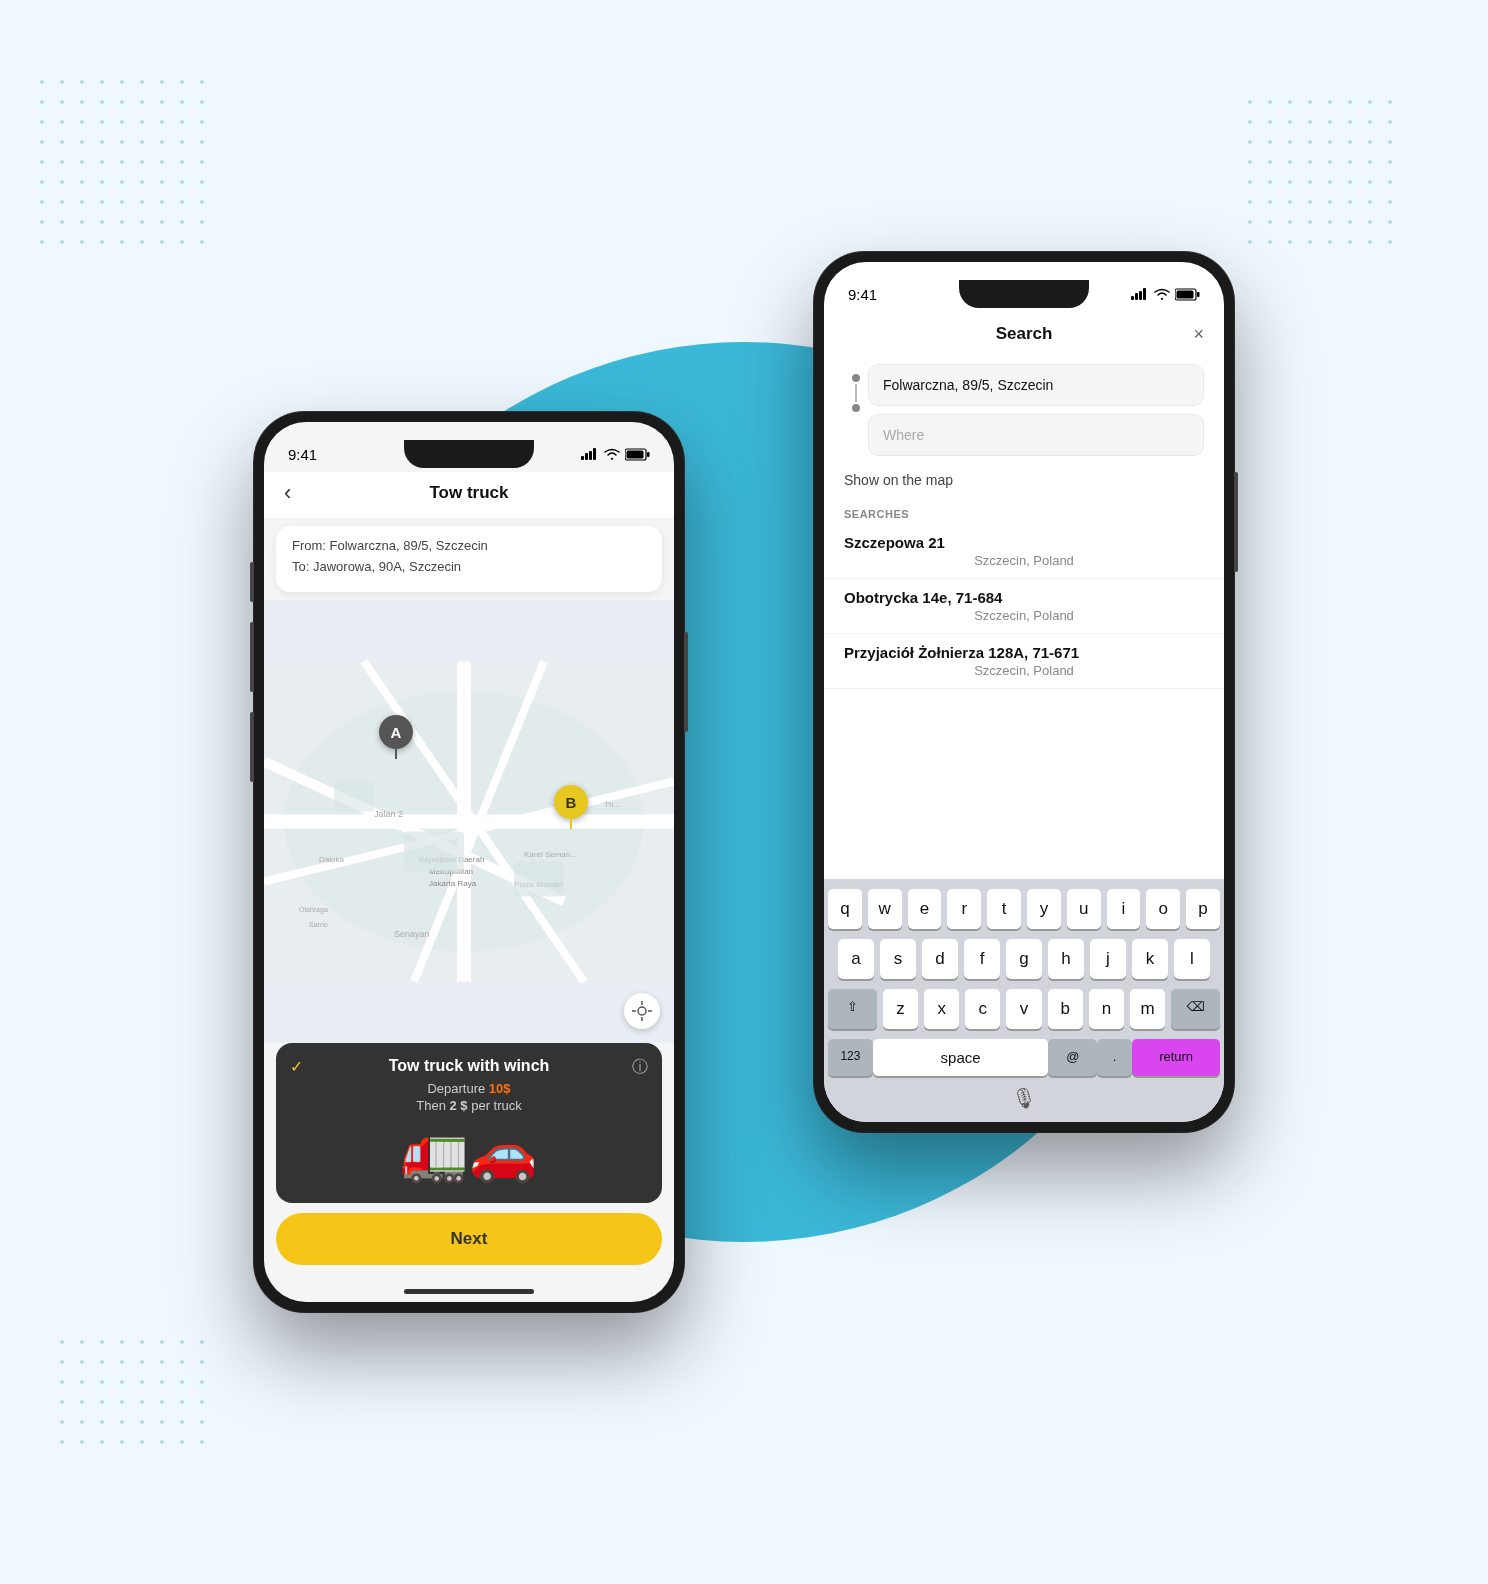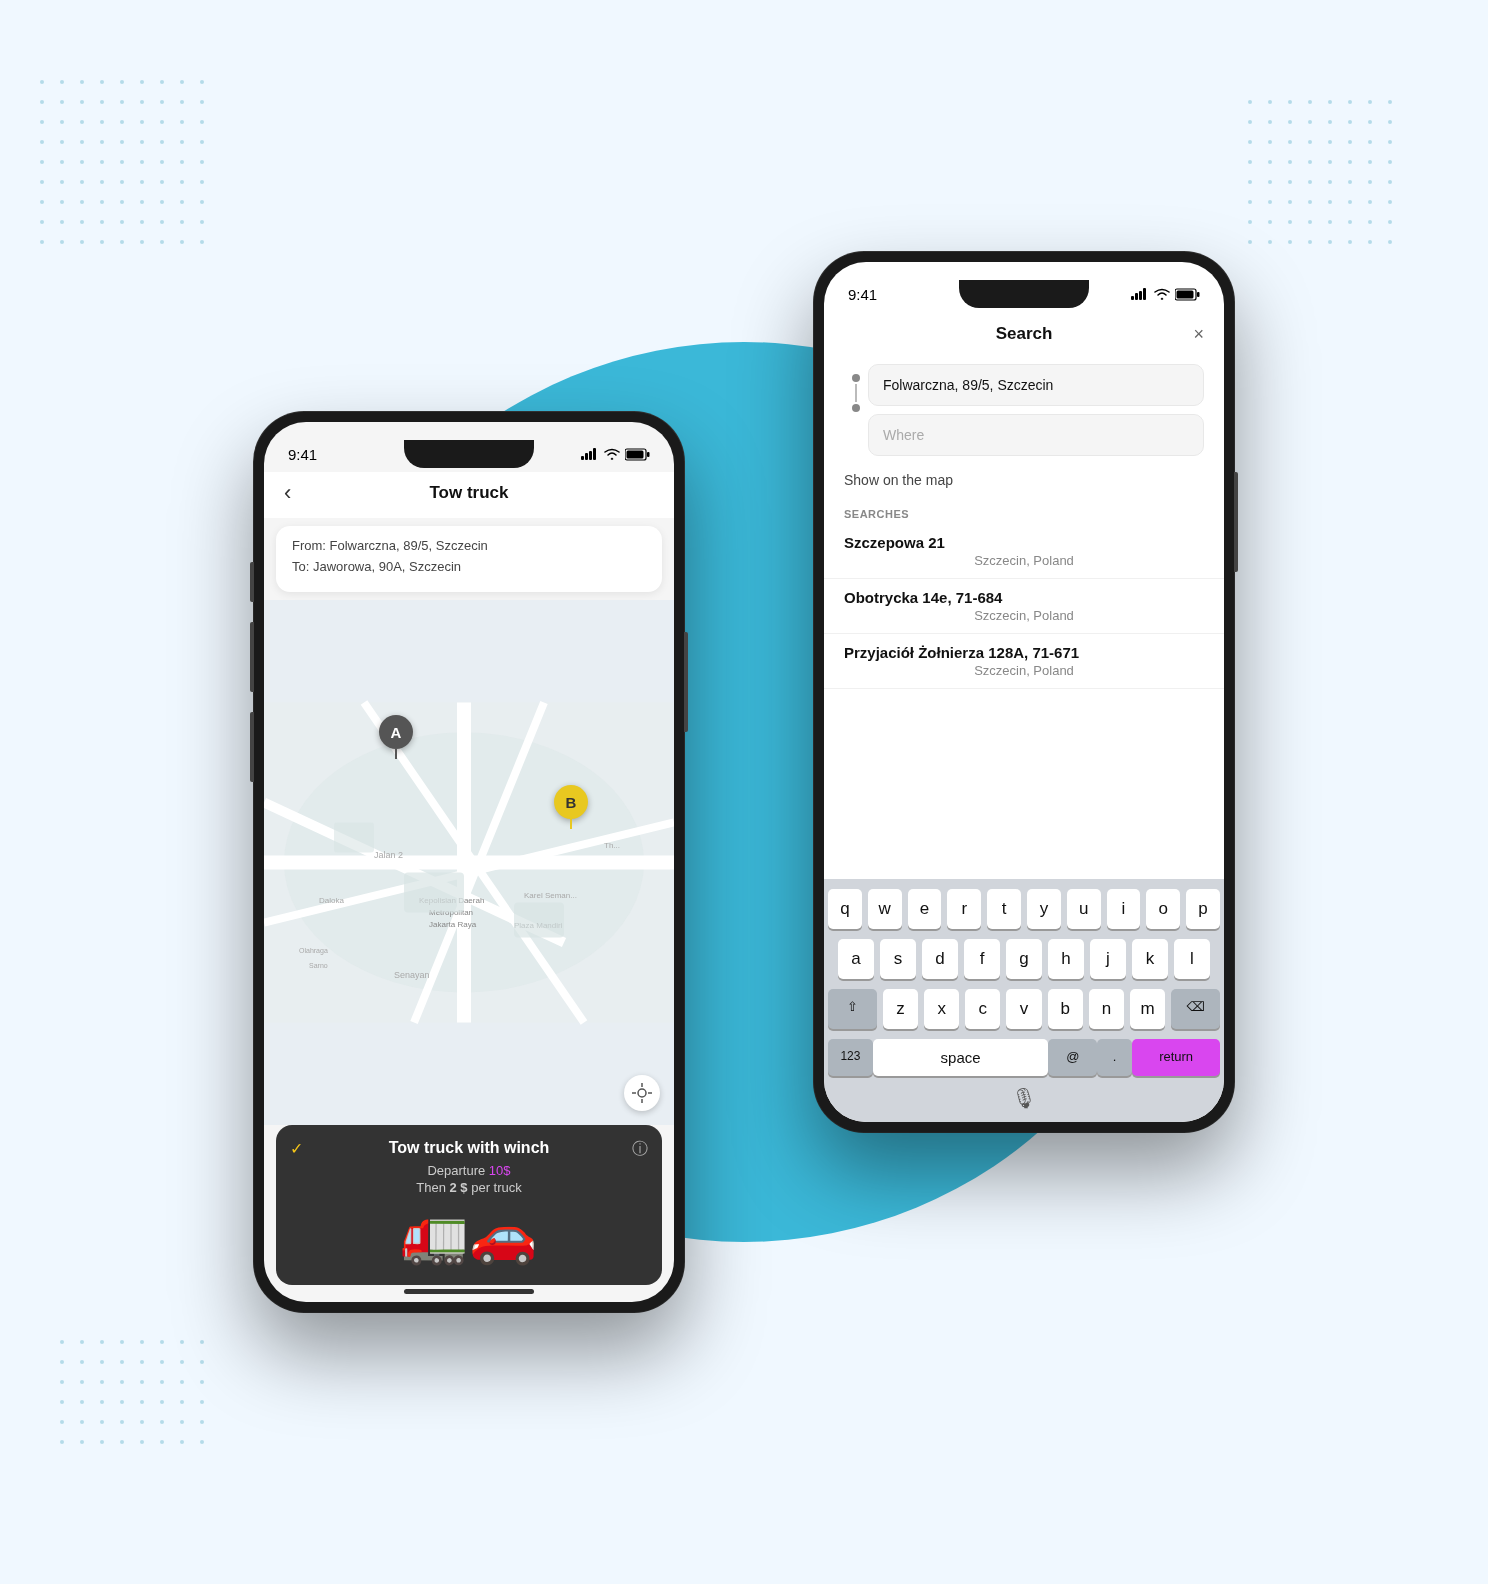--- a/index.html
+++ b/index.html
@@ -282,21 +282,21 @@
       color: #fff;
       text-align: center;
       margin-bottom: 6px;
       padding: 0 30px;
     }
     .service-price {
       font-size: 13px;
       color: #ccc;
       text-align: center;
     }
-    .service-price b { color: #d946ef; font-weight: 400; }
+    .service-price b { color: #f97316; font-weight: 700; }
     .service-price2 {
       font-size: 13px;
       color: #ccc;
       text-align: center;
       margin-top: 2px;
     }
 
     .tow-truck-emoji {
       text-align: center;
       font-size: 55px;
@@ -736,19 +736,20 @@
           <div class="service-name">Tow truck with winch</div>
           <div class="service-price">
             <span>Departure </span><b>10$</b>
           </div>
           <div class="service-price2">
             <span>Then </span><b>2 $</b><span> per truck</span>
           </div>
           <div class="tow-truck-emoji">🚛🚗</div>
         </div>
 
+        <button class="next-btn">Next</button>
 
         <div class="home-indicator"></div>
       </div>
     </div>
   </div>
 
 </div>
 
 </body></html>

